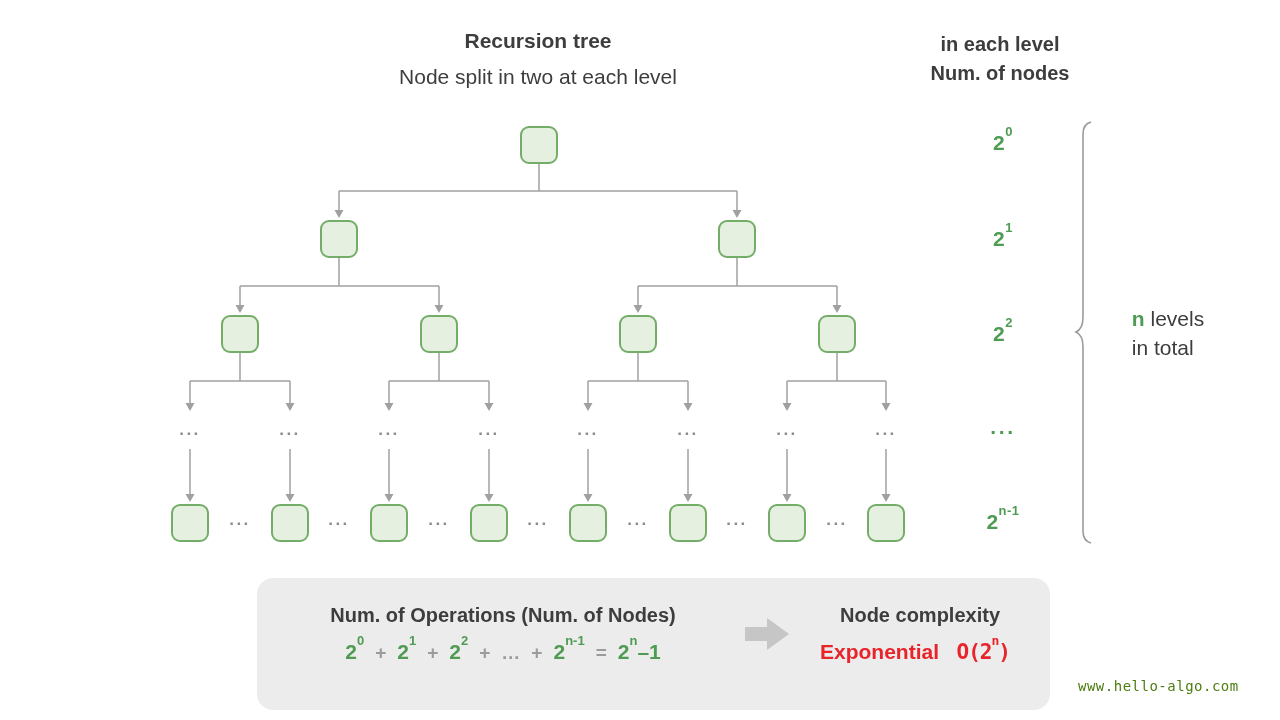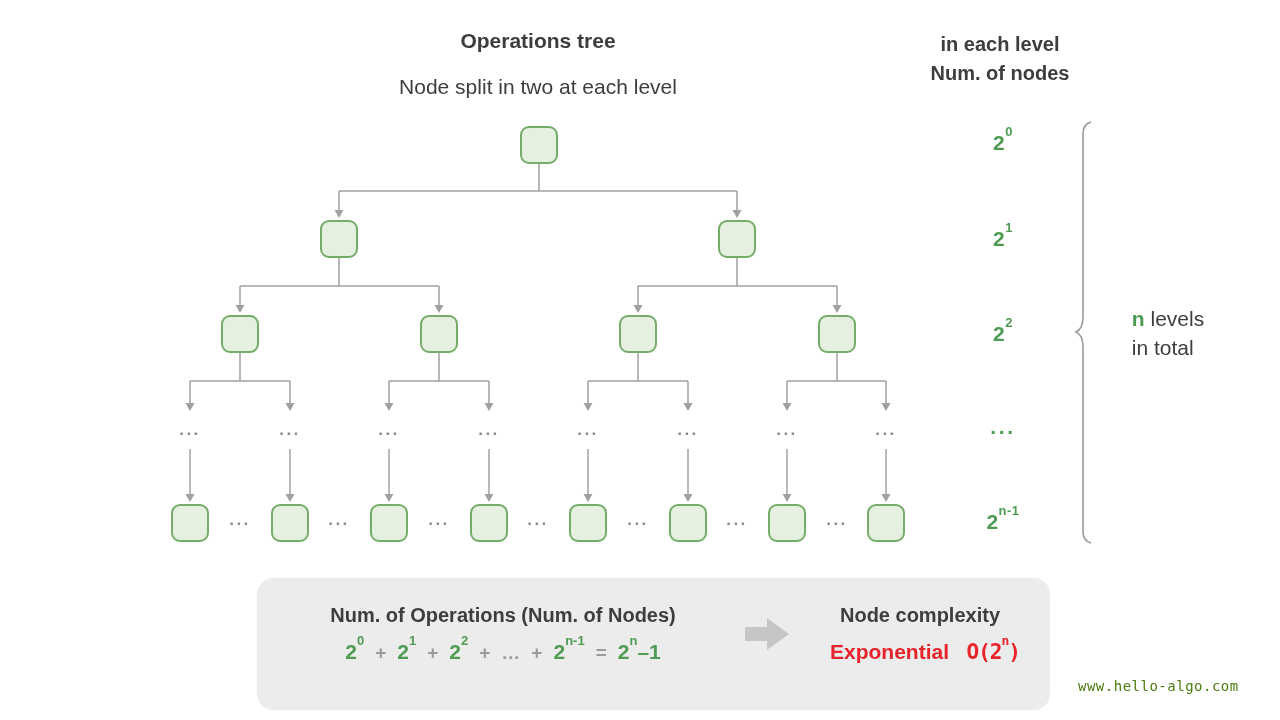--- a/index.html
+++ b/index.html
@@ -38,33 +38,33 @@
 
   
   .sumbox{
     position:absolute;left:257px;top:578px;width:793px;height:132px;
     background:#ececec;border-radius:16px;
   }
   .boxtitle{font-size:20px;font-weight:bold;color:#3d3d3d;}
   .formula{display:flex;align-items:baseline;gap:11px;font-size:21px;font-weight:bold;}
   .tok-g{color:#4f9b53;}
   .tok-y{color:#9b9b9b;font-size:19px;}
-  .redline{font-size:21px;font-weight:bold;color:#e8232a;margin-left:10px;}
+  .redline{font-size:21px;font-weight:bold;color:#e8232a;}
   .red-mono{font-family:"DejaVu Sans Mono",monospace;letter-spacing:-1px;}
   .watermark{
     font-family:"DejaVu Sans Mono",monospace;font-size:14px;color:#4d7c0f;letter-spacing:0.5px;
   }
 </style>
 </head>
 <body>
 
 <div id="canvas">
 
-  <div class="abs ctr title" style="left:538px;top:41px;">Operations tree</div>
-  <div class="abs ctr subtitle" style="left:538px;top:77px;margin-top:10px;">Node split in two at each level</div>
+  <div class="abs ctr title" style="left:538px;top:41px;">Recursion tree</div>
+  <div class="abs ctr subtitle" style="left:538px;top:77px;">Node split in two at each level</div>
   <div class="abs ctr rhead" style="left:1000px;top:59px;">
     <div>in each level</div>
     <div>Num. of nodes</div>
   </div>
 
   <svg class="overlay" width="1280" height="720">
       <path class="cl" d="M539,164 V191"></path>
       <path class="cl" d="M339,191 H737"></path>
       <path class="cl" d="M339,191 V211"></path>
       <path d="M334.5,210 L343.5,210 L339,218 Z" fill="#a0a0a0"></path>

